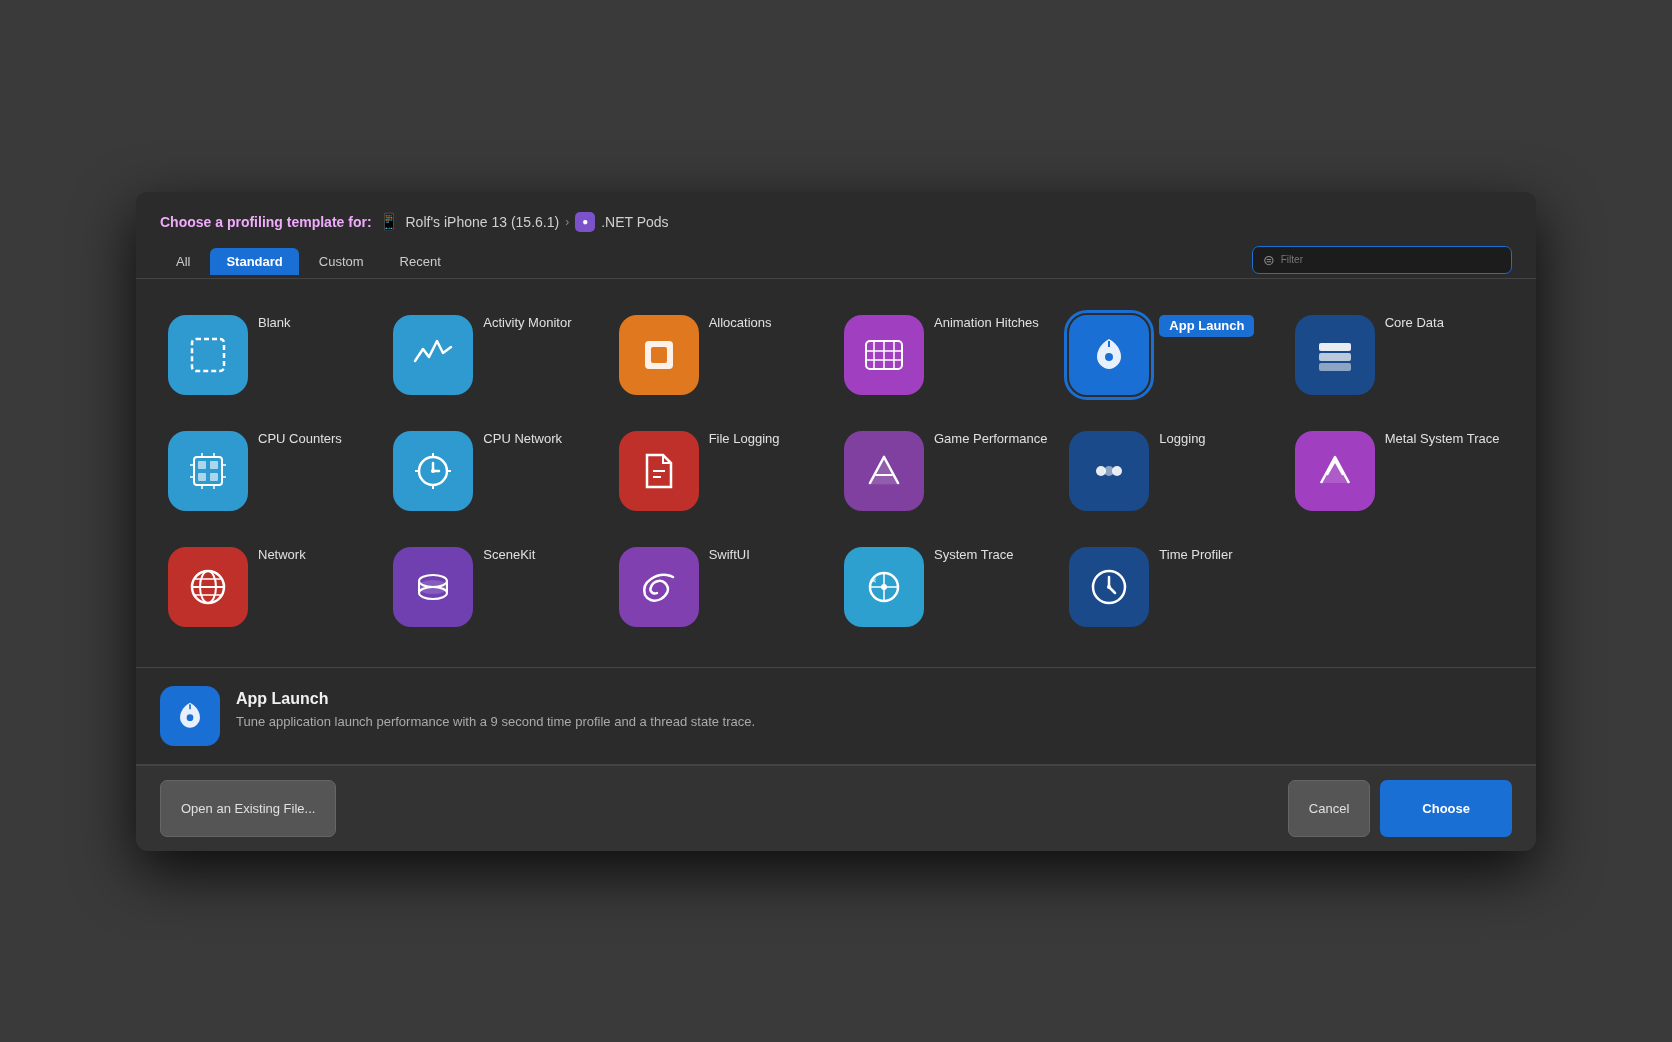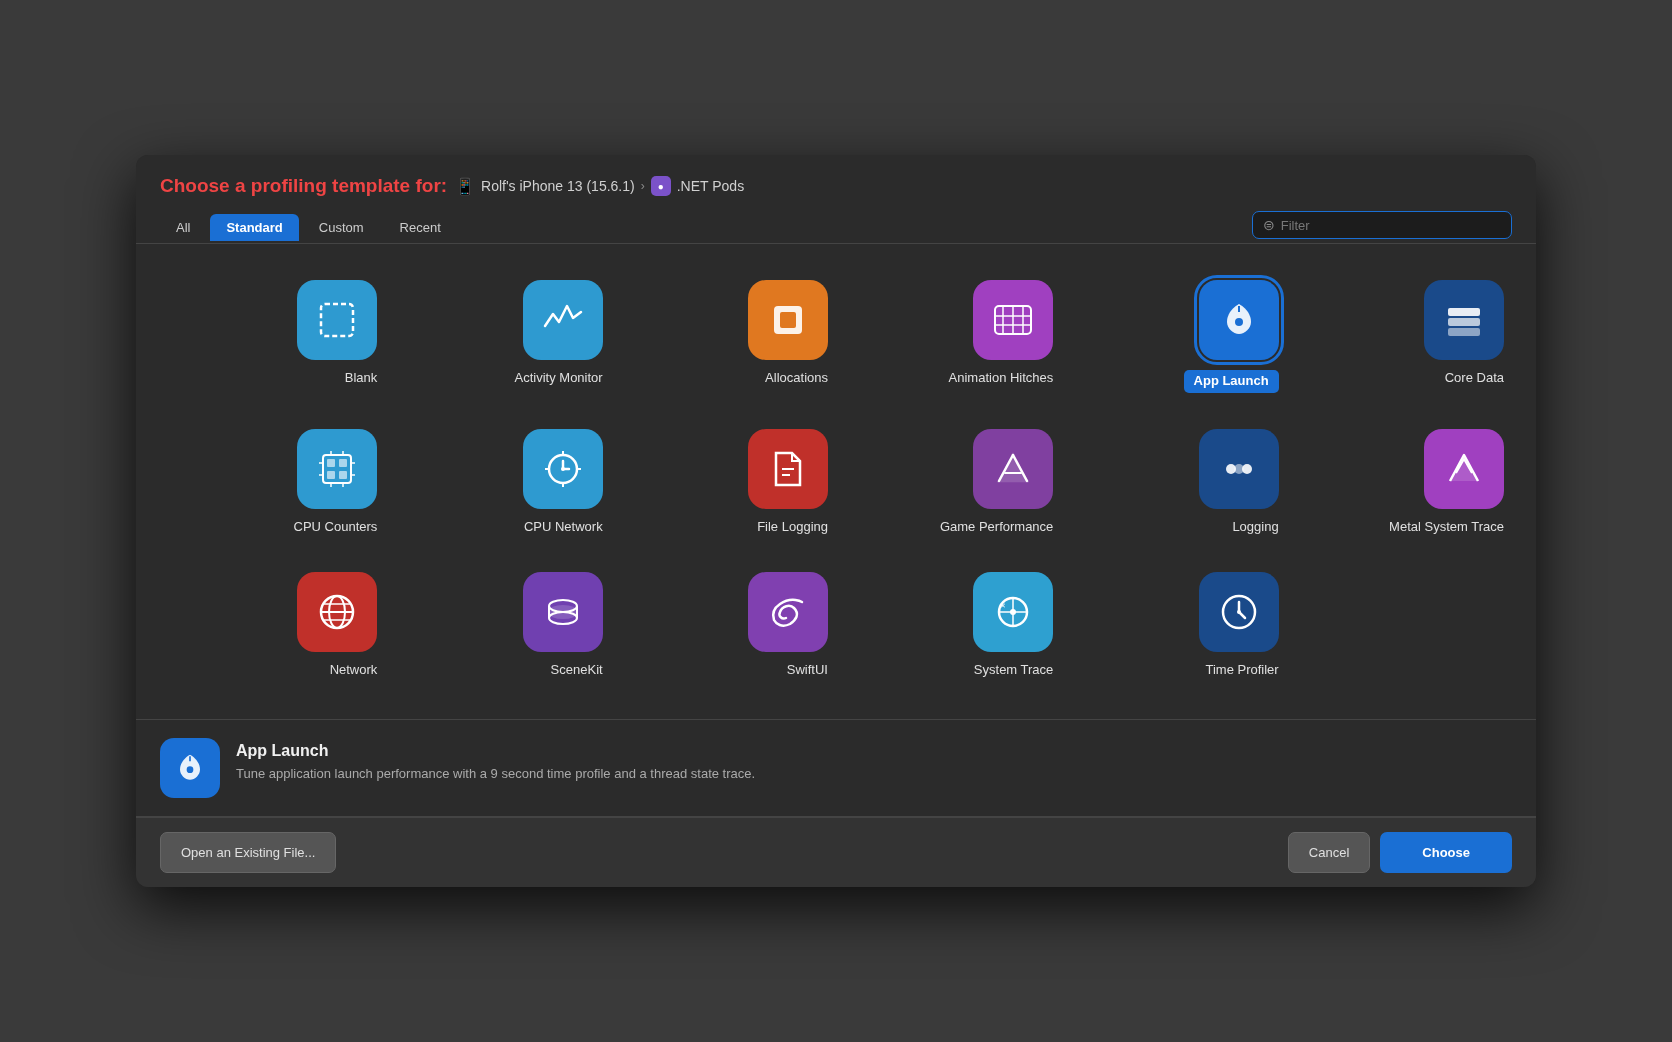--- a/index.html
+++ b/index.html
@@ -23,23 +23,23 @@
       padding: 20px 24px 0 24px;
       border-bottom: 1px solid #444;
     }
     .header-top {
       display: flex;
       align-items: center;
       margin-bottom: 14px;
       gap: 8px;
     }
     .header-title {
-      font-size: 19px;
+      font-size: 14px;
       font-weight: 700;
-      color: #ef4444;
+      color: #f0abfc;
     }
     .device-info {
       display: flex;
       align-items: center;
       gap: 6px;
     }
     .device-icon {
       color: #a0c8ff;
       font-size: 16px;
     }
@@ -106,40 +106,40 @@
     }
     .filter-icon {
       color: #888;
       font-size: 14px;
     }
     .filter-input {
       background: transparent;
       border: none;
       outline: none;
       color: #ccc;
-      font-size: 13px;
+      font-size: 10px;
       flex: 1;
     }
     .filter-input::placeholder {
       color: #777;
     }
     .content {
       padding: 20px 24px;
       background: #2b2b2b;
     }
     .grid {
       display: grid;
       grid-template-columns: repeat(6, 1fr);
       gap: 0;
       margin-bottom: 0;
     }
     .grid-item {
       display: flex;
-      flex-direction: column;
-      align-items: flex-end;
+      flex-direction: row;
+      align-items: flex-start;
       padding: 16px 8px 20px 8px;
       cursor: pointer;
       border-radius: 10px;
       gap: 10px;
     }
     .grid-item.selected .item-label {
       background: #1a6fd4;
       color: white;
       padding: 3px 10px;
       border-radius: 5px;
@@ -209,21 +209,21 @@
     }
     .footer {
       display: flex;
       align-items: center;
       justify-content: space-between;
       padding: 14px 24px;
       background: #333;
       border-top: 1px solid #444;
     }
     .btn {
-      padding: 12px 20px;
+      padding: 20px 20px;
       border-radius: 7px;
       font-size: 13px;
       cursor: pointer;
       border: none;
       font-weight: 500;
     }
     .btn-secondary {
       background: #555;
       color: #e0e0e0;
       border: 1px solid #666;

